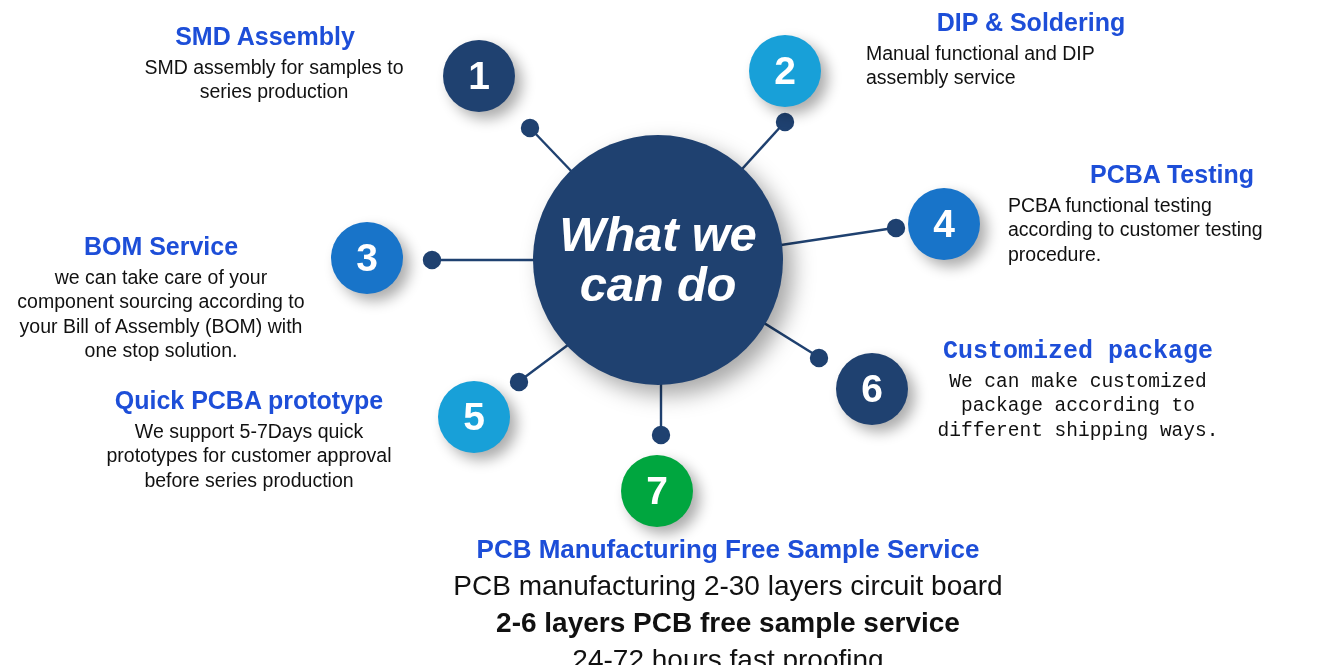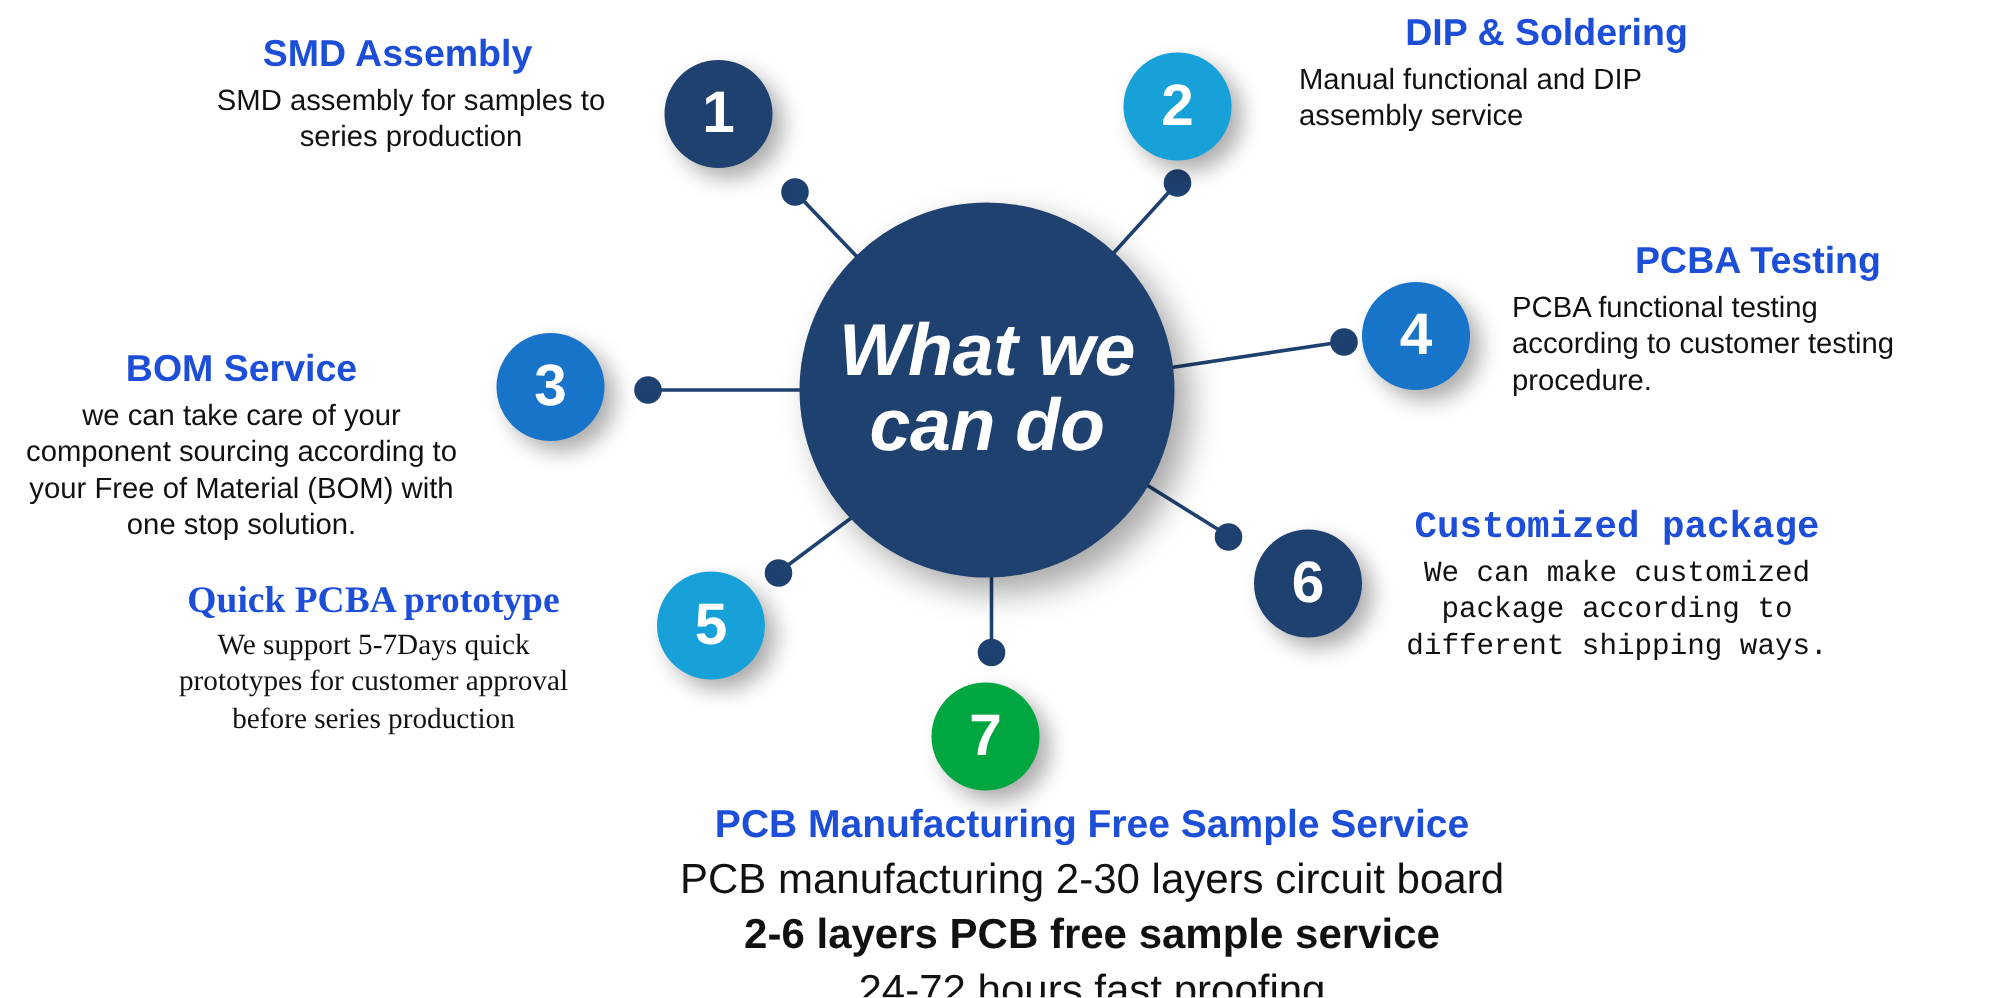--- a/index.html
+++ b/index.html
@@ -94,21 +94,21 @@
   .b1 .body  { text-align: center; padding-left: 18px; }
 
   .b2 { left: 866px;  top: 8px;   width: 330px; text-align: left; }
   .b2 .title { text-align: center; }
 
   .b3 { left: 2px;   top: 196px; width: 318px; text-align: center; margin-top: 36px; }
 
   .b4 { left: 1008px; top: 160px; width: 328px; text-align: left; }
   .b4 .title { text-align: center; }
 
-  .b5 { left: 58px;   top: 386px; width: 382px; text-align: center; font-family: Liberation Serif, serif; }
+  .b5 { left: 58px;   top: 386px; width: 382px; text-align: center; }
 
   .b6 { left: 918px;  top: 337px; width: 320px; text-align: center; font-family: Liberation Mono, monospace; }
 
   .b7 { left: 398px;  top: 534px; width: 660px; text-align: center; }
   .b7 .title { font-size: 26px; }
   .b7 .body  { font-size: 28px; line-height: 1.32; }
 </style>
 </head>
 <body>
 
@@ -157,21 +157,21 @@
     <p class="body"><span>SMD assembly for samples to</span><br><span>series production</span></p>
   </div>
 
   <div class="block b2">
     <p class="title">DIP &amp; Soldering</p>
     <p class="body"><span>Manual functional and DIP</span><br><span>assembly service</span></p>
   </div>
 
   <div class="block b3">
     <p class="title">BOM Service</p>
-    <p class="body"><span>we can take care of your</span><br><span>component sourcing according to</span><br><span>your Free of Material (BOM) with</span><br><span>one stop solution.</span></p>
+    <p class="body"><span>we can take care of your</span><br><span>component sourcing according to</span><br><span>your Bill of Assembly (BOM) with</span><br><span>one stop solution.</span></p>
   </div>
 
   <div class="block b4">
     <p class="title">PCBA Testing</p>
     <p class="body"><span>PCBA functional testing</span><br><span>according to customer testing</span><br><span>procedure.</span></p>
   </div>
 
   <div class="block b5">
     <p class="title">Quick PCBA prototype</p>
     <p class="body"><span>We support 5-7Days quick</span><br><span>prototypes for customer approval</span><br><span>before series production</span></p>

